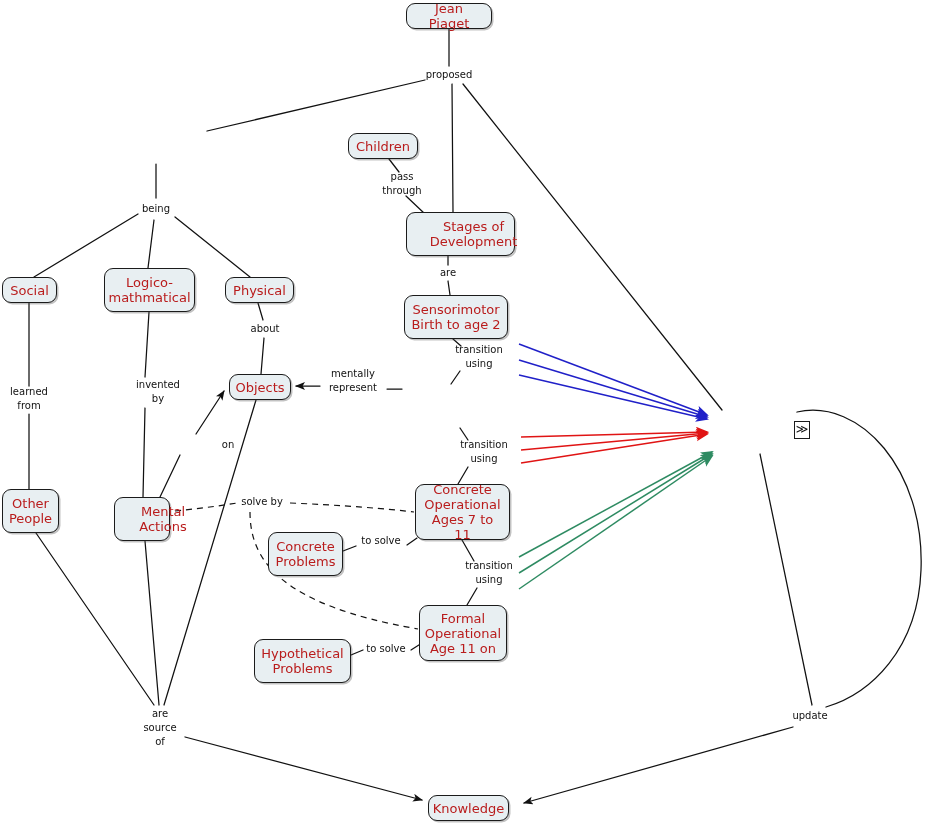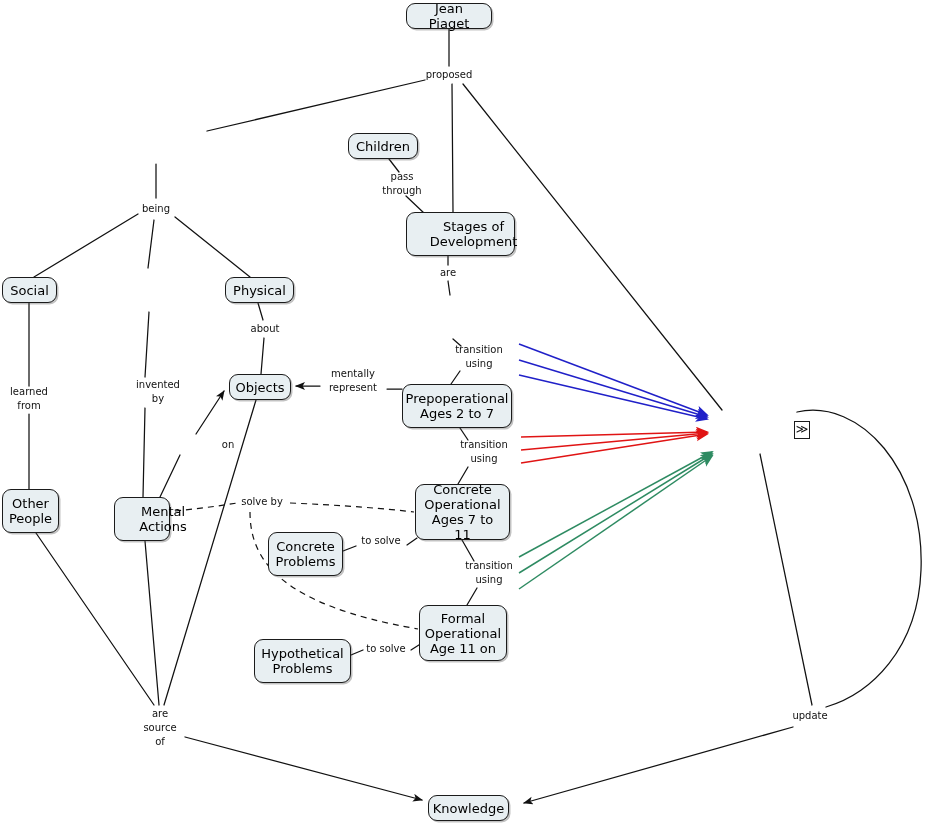--- a/index.html
+++ b/index.html
@@ -23,21 +23,21 @@
     top: 0;
     width: 930px;
     height: 824px;
   }
   .node {
     position: absolute;
     box-sizing: border-box;
     background: #e8eff2;
     border: 1.4px solid #1b1b1b;
     border-radius: 9px;
-    color: #000000;
+    color: #b91c1c;
     font-size: 13px;
     line-height: 15px;
     text-align: center;
     display: flex;
     align-items: center;
     justify-content: center;
     white-space: pre-line;
     box-shadow: 1.5px 1.5px 0 rgba(80,80,80,0.35);
     padding: 2px 6px;
     z-index: 3;
@@ -185,24 +185,26 @@
       <line x1="519" y1="573" x2="712" y2="454" marker-end="url(#arrow-green)"></line>
       <line x1="519" y1="589" x2="712" y2="456" marker-end="url(#arrow-green)"></line>
     </g>
   </svg>
 
   <div class="node" style="left:406px;top:3px;width:86px;height:26px;">Jean Piaget</div>
   <div class="node" style="left:348px;top:133px;width:70px;height:26px;">Children</div>
   <div class="node" style="left:406px;top:212px;width:109px;height:44px;padding-left:32px;">Stages of
 Development</div>
   <div class="node" style="left:2px;top:277px;width:55px;height:26px;">Social</div>
+  <div class="node" style="left:104px;top:268px;width:91px;height:44px;">Logico-
+mathmatical</div>
   <div class="node" style="left:225px;top:277px;width:69px;height:26px;">Physical</div>
+  <div class="node" style="left:404px;top:295px;width:104px;height:44px;">Sensorimotor
+Birth to age 2</div>
   <div class="node" style="left:229px;top:374px;width:62px;height:26px;">Objects</div>
-  <div class="node" style="left:402px;top:384px;width:110px;height:44px;">Prepoperational
-Ages 2 to 7</div>
   <div class="node" style="left:2px;top:489px;width:57px;height:44px;">Other
 People</div>
   <div class="node" style="left:114px;top:497px;width:49px;height:44px;padding-left:48px;">Mental
 Actions</div>
   <div class="node" style="left:415px;top:484px;width:95px;height:56px;">Concrete
 Operational
 Ages 7 to 11</div>
   <div class="node" style="left:268px;top:532px;width:75px;height:44px;">Concrete
 Problems</div>
   <div class="node" style="left:419px;top:605px;width:88px;height:56px;">Formal

